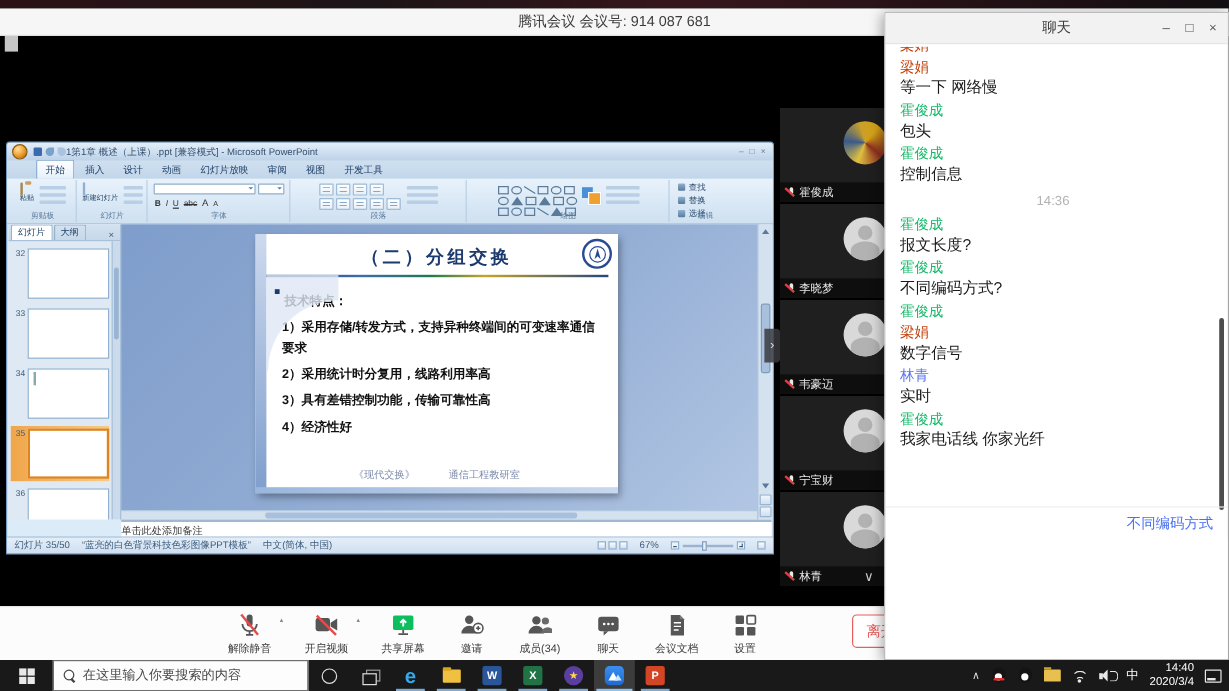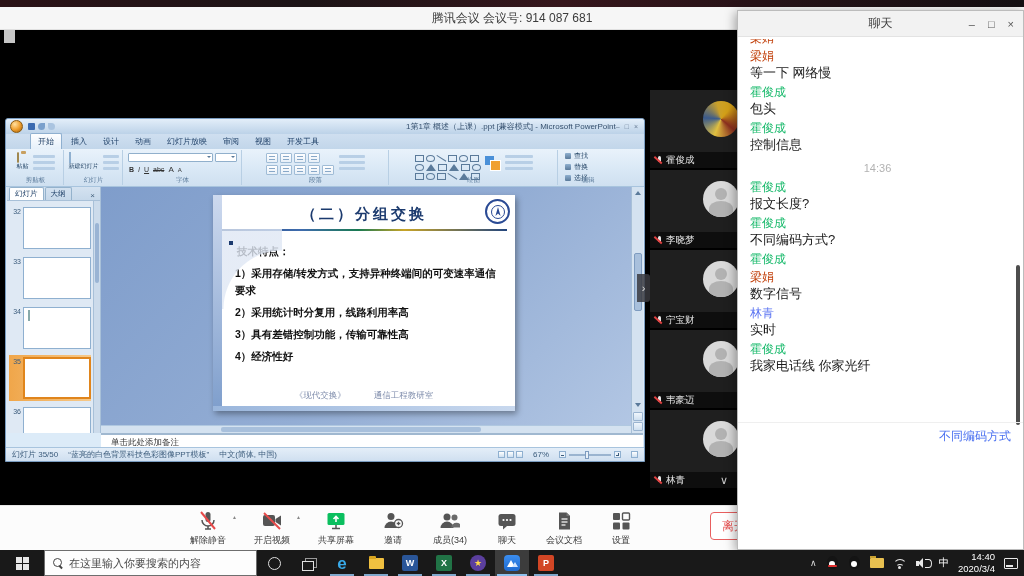--- a/index.html
+++ b/index.html
@@ -20,21 +20,21 @@
  border:1px solid #7a9cc0;border-radius:3px 3px 0 0;z-index:2;font-size:8px;color:#2a4a6a}
 #ppt-titlebar{position:absolute;left:0;top:0;right:0;height:15px;border-radius:3px 3px 0 0;
  background:linear-gradient(#e3eef9,#bcd2e8);display:flex;align-items:center;padding:0 4px}
 .office-orb{width:13px;height:13px;border-radius:50%;border:1px solid #8a5a10;flex:0 0 auto;
  background:radial-gradient(circle at 35% 30%,#ffe0a0,#f0a030 50%,#b06a10 90%)}
 .qat{display:flex;gap:3px;margin-left:5px;align-items:center}
 .qat i{display:block;width:7px;height:7px;border-radius:1px}
 .qat .q-save{background:#3a6ab0}
 .qat .q-undo{background:#7aa0cc;border-radius:50% 0 50% 50%}
 .qat .q-redo{background:#aac4e0;border-radius:0 50% 50% 50%}
-#ppt-title-text{flex:1;text-align:right;font-size:8px;color:#35506e;white-space:nowrap;overflow:hidden}
+#ppt-title-text{flex:1;text-align:left;font-size:8px;color:#35506e;white-space:nowrap;overflow:hidden}
 .ppt-winctl{display:flex;gap:5px;color:#6a7e96;font-size:7px;margin-right:2px}
 #ppt-tabs{position:absolute;left:0;top:15px;right:0;height:15px;display:flex;align-items:flex-end;
  padding-left:24px;gap:2px;background:linear-gradient(#cfdff0,#c2d6ea)}
 .ppt-tab{padding:2px 7px 2px;font-size:8px;color:#1f4068;white-space:nowrap}
 .ppt-tab.active{background:linear-gradient(#fdfeff,#e6f0fa);border:1px solid #8fb0d0;border-bottom:none;
  border-radius:2px 2px 0 0;color:#15365e}
 #ppt-ribbon{position:absolute;left:0;top:30px;right:0;height:38px;display:flex;gap:1px;padding:1px 2px;
  background:linear-gradient(#e9f2fb,#d8e7f5 60%,#cfe0f0);border-bottom:1px solid #a8c4de}
 .grp{position:relative;border-right:1px solid #b8cfe4;height:100%}
 .grp-label{position:absolute;bottom:0;left:0;right:0;text-align:center;font-size:6.5px;color:#5a7a9a}
@@ -108,21 +108,21 @@
 .sl-title{margin:10px 30px 0;text-align:center;font-size:15px;font-weight:bold;color:#1b3a6e;letter-spacing:3px}
 .sl-divider{height:2px;margin:5px 8px 0;background:linear-gradient(90deg,#24467e,#3f6cae 28%,#1a7a52 48%,#c8a428 64%,#24467e)}
 .sl-logo{position:absolute;right:5px;top:4px;width:25px;height:25px;border-radius:50%;border:2px solid #2a4a94;background:#fff;display:flex;align-items:center;justify-content:center}
 .sl-body{margin:12px 16px 0;font-size:10.5px;font-weight:bold;color:#101010;line-height:1.55}
 .sl-head{display:flex;align-items:flex-start;gap:4px}
 .sl-bullet{width:4px;height:4px;background:#1b3a6e;flex:0 0 auto;transform:translateY(-2px)}
 .sl-point{margin-top:6px;padding-left:6px}
 .sl-footer{position:absolute;bottom:9px;left:0;right:0;display:flex;justify-content:center;gap:28px;font-size:8.5px;color:#7e8cab}
 
 #ppt-notes{position:absolute;left:95px;right:1px;top:314px;height:16px;background:#fff;border-top:2px solid #a0b8d0;
- font-size:8.5px;color:#3a3a3a;padding:2px 10px}
+ font-size:8.5px;color:#3a3a3a;padding:2px 0}
 #ppt-status{position:absolute;left:0;right:0;bottom:0;height:14px;background:linear-gradient(#e4eef8,#cfdff0);
  border-top:1px solid #a8c4de;display:flex;align-items:center;font-size:8px;color:#3c5c7c;padding:0 6px;gap:10px}
 .st-spacer{flex:1}
 .view-ics{display:flex;gap:2px}
 .view-ics i{width:7px;height:7px;background:linear-gradient(#fff,#cfe0f0);border:1px solid #8fb0d0}
 .zslider{display:flex;align-items:center;gap:3px}
 .zs-line{width:42px;height:2px;background:#9ab4d0;position:relative}
 .zs-handle{position:absolute;left:16px;top:-3px;width:4px;height:8px;background:#e8f0f8;border:1px solid #7e9cc0}
 .zs-m,.zs-p{width:7px;height:7px;border:1px solid #8fb0d0;background:#eaf2fa;position:relative}
 .zs-m::before{content:"";position:absolute;left:1px;right:1px;top:2.5px;height:1px;background:#3c5c7c}
@@ -506,28 +506,28 @@
       <span class="avatar"></span>
       <div class="namebar">
           <span class="mic-mut"></span>
           <span>李晓梦</span>
         </div>
     </div>
     <div class="tile">
       <span class="avatar"></span>
       <div class="namebar">
           <span class="mic-mut"></span>
-          <span>宁宝财</span>
+          <span>韦豪迈</span>
         </div>
     </div>
     <div class="tile">
       <span class="avatar"></span>
       <div class="namebar">
           <span class="mic-mut"></span>
-          <span>韦豪迈</span>
+          <span>宁宝财</span>
         </div>
     </div>
     <div class="tile">
       <span class="avatar"></span>
       <div class="namebar">
           <span class="mic-mut"></span>
           <span>林青</span>
         </div>
       <span class="expand">∨</span>
     </div>

